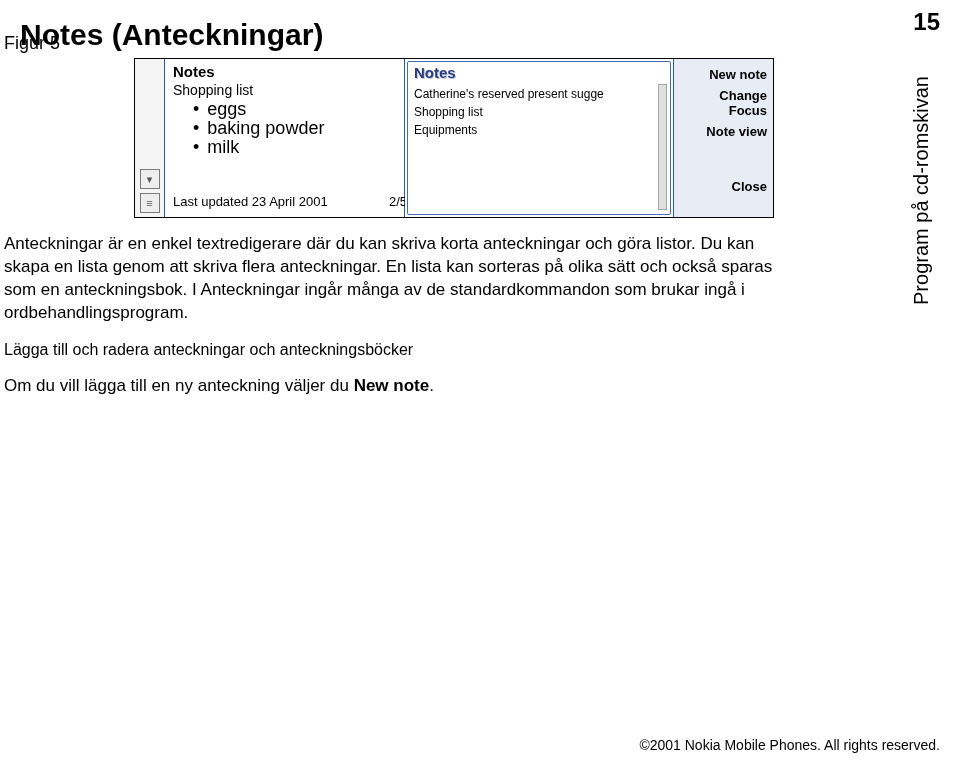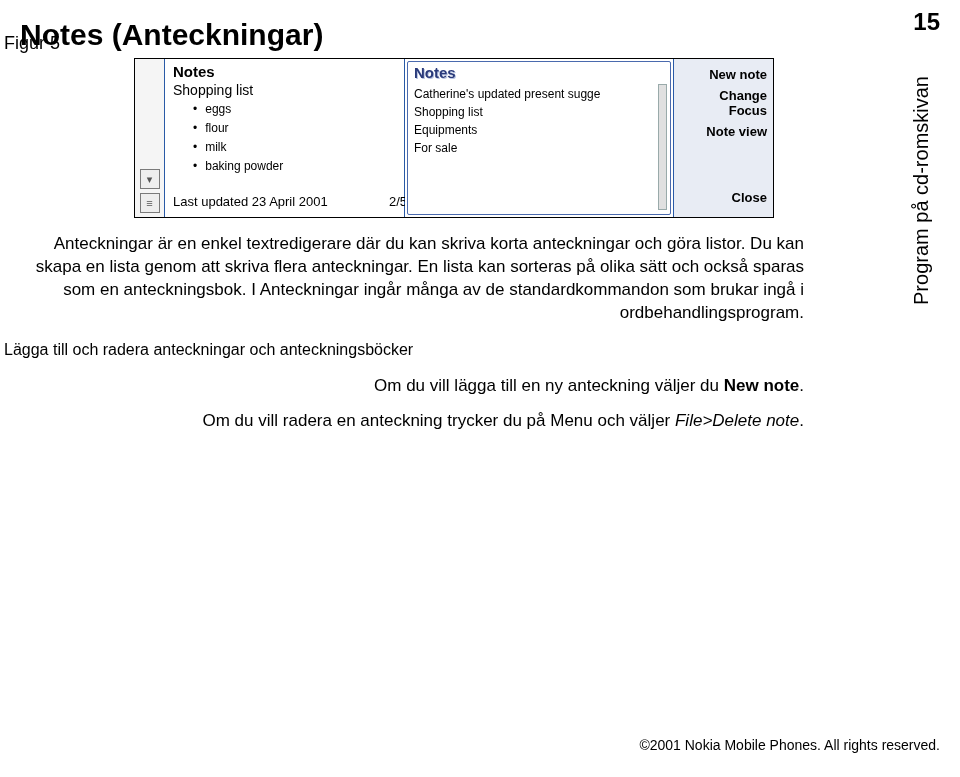--- a/index.html
+++ b/index.html
@@ -88,21 +88,21 @@
     color: #555;
   }
   .ds-left {
     width: 240px;
     border-right: 1px solid #295aa7;
     padding: 4px 10px 4px 8px;
     background: #fff;
   }
   .ds-left-title { font-weight: bold; font-size: 15px; margin-bottom: 2px; }
   .ds-left-sub { font-size: 14px; margin-bottom: 2px; }
-  .ds-left-items { font-size: 12px; line-height: 19px; padding-left: 20px; }
+  .ds-left-items { font-size: 18px; line-height: 19px; padding-left: 20px; }
   .ds-left-items .bullet { display: flex; }
   .ds-left-items .bullet::before { content: "•"; margin-right: 8px; }
   .ds-left-footer {
     position: absolute;
     bottom: 4px;
     font-size: 13px;
     text-align: right;
   }
   .ds-left-footer .pg { position: absolute; left: 216px; }
   .ds-left-rel { position: relative; height: 100%; }
@@ -153,21 +153,21 @@
   }
   .ds-menu-item.split span { display: block; }
   .body-text {
     position: absolute;
     top: 232px;
     left: 4px;
     width: 800px;
     font-size: 17px;
     line-height: 23px;
   }
-  .body-text p { margin-bottom: 12px; text-align: right; }
+  .body-text p { margin-bottom: 12px; }
   .subheading {
     font-size: 16px;
     line-height: 28px;
     margin: 10px 0 10px 0;
     font-weight: normal;
   }
   .body-text strong { font-weight: bold; }
   .body-text em { font-style: italic; }
   .footer-copy {
     position: absolute;
@@ -198,65 +198,58 @@
 
     <div class="ds-left">
       <div class="ds-left-rel">
         <div class="ds-left-title">Notes</div>
         <div class="ds-left-sub">Shopping list</div>
         <div class="ds-left-items">
           <div class="bullet">
               <span>eggs</span>
             </div>
           <div class="bullet">
-              <span>flour</span>
+              <span>baking powder</span>
             </div>
           <div class="bullet">
               <span>milk</span>
-            </div>
-          <div class="bullet">
-              <span>baking powder</span>
             </div>
         </div>
         <div class="ds-left-footer">
           <span>Last updated 23 April 2001</span>
           <span class="pg">2/5</span>
         </div>
       </div>
     </div>
 
     <div class="ds-list">
       <div class="ds-list-inner">
         <div class="ds-list-title">Notes</div>
-        <div class="ds-list-item">Catherine's updated present sugge</div>
+        <div class="ds-list-item">Catherine's reserved present sugge</div>
         <div class="ds-list-item">Shopping list</div>
         <div class="ds-list-item">Equipments</div>
-        <div class="ds-list-item">For sale</div>
         <div class="ds-list-scroll"></div>
       </div>
     </div>
 
     <div class="ds-menu">
       <div>
         <div class="ds-menu-item">New note</div>
         <div class="ds-menu-item split">
           <span>Change</span>
           <span>Focus</span>
         </div>
         <div class="ds-menu-item">Note view</div>
       </div>
-      <div class="ds-menu-item" style="margin-bottom:4px">Close</div>
+      <div class="ds-menu-item" style="margin-bottom:15px">Close</div>
     </div>
   </div>
 </div>
 
 <div class="body-text">
   <p>Anteckningar är en enkel textredigerare där du kan skriva korta anteckningar och göra listor. Du kan skapa en lista genom att skriva flera anteckningar. En lista kan sorteras på olika sätt och också sparas som en anteckningsbok. I Anteckningar ingår många av de standardkommandon som brukar ingå i ordbehandlingsprogram.</p>
   <h2 class="subheading">Lägga till och radera anteckningar och anteckningsböcker</h2>
   <p>
     <span>Om du vill lägga till en ny anteckning väljer du </span><strong>New note</strong><span>.</span>
   </p>
-  <p>
-    <span>Om du vill radera en anteckning trycker du på Menu och väljer </span><em>File&gt;Delete note</em><span>.</span>
-  </p>
 </div>
 
 <div class="footer-copy">©2001 Nokia Mobile Phones. All rights reserved.</div>
 
 </body></html>

